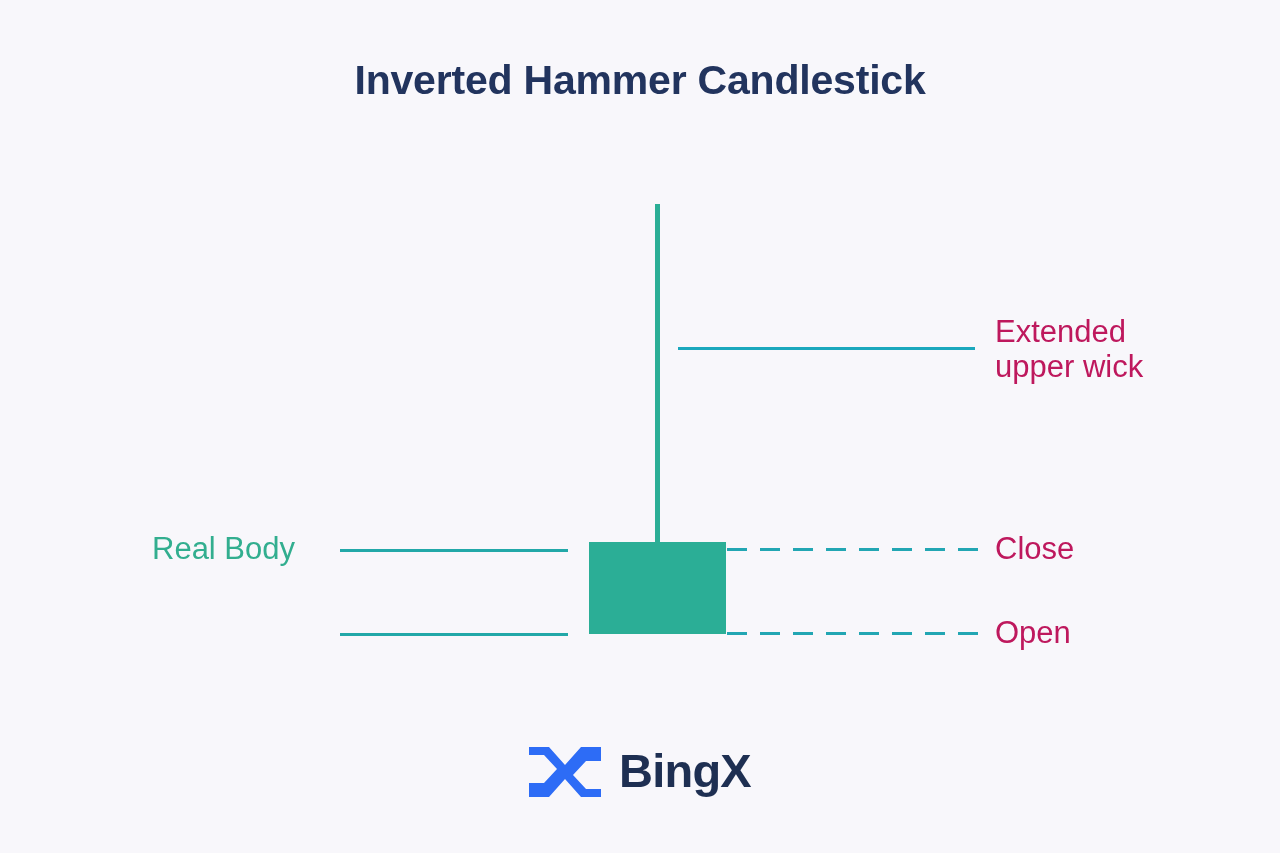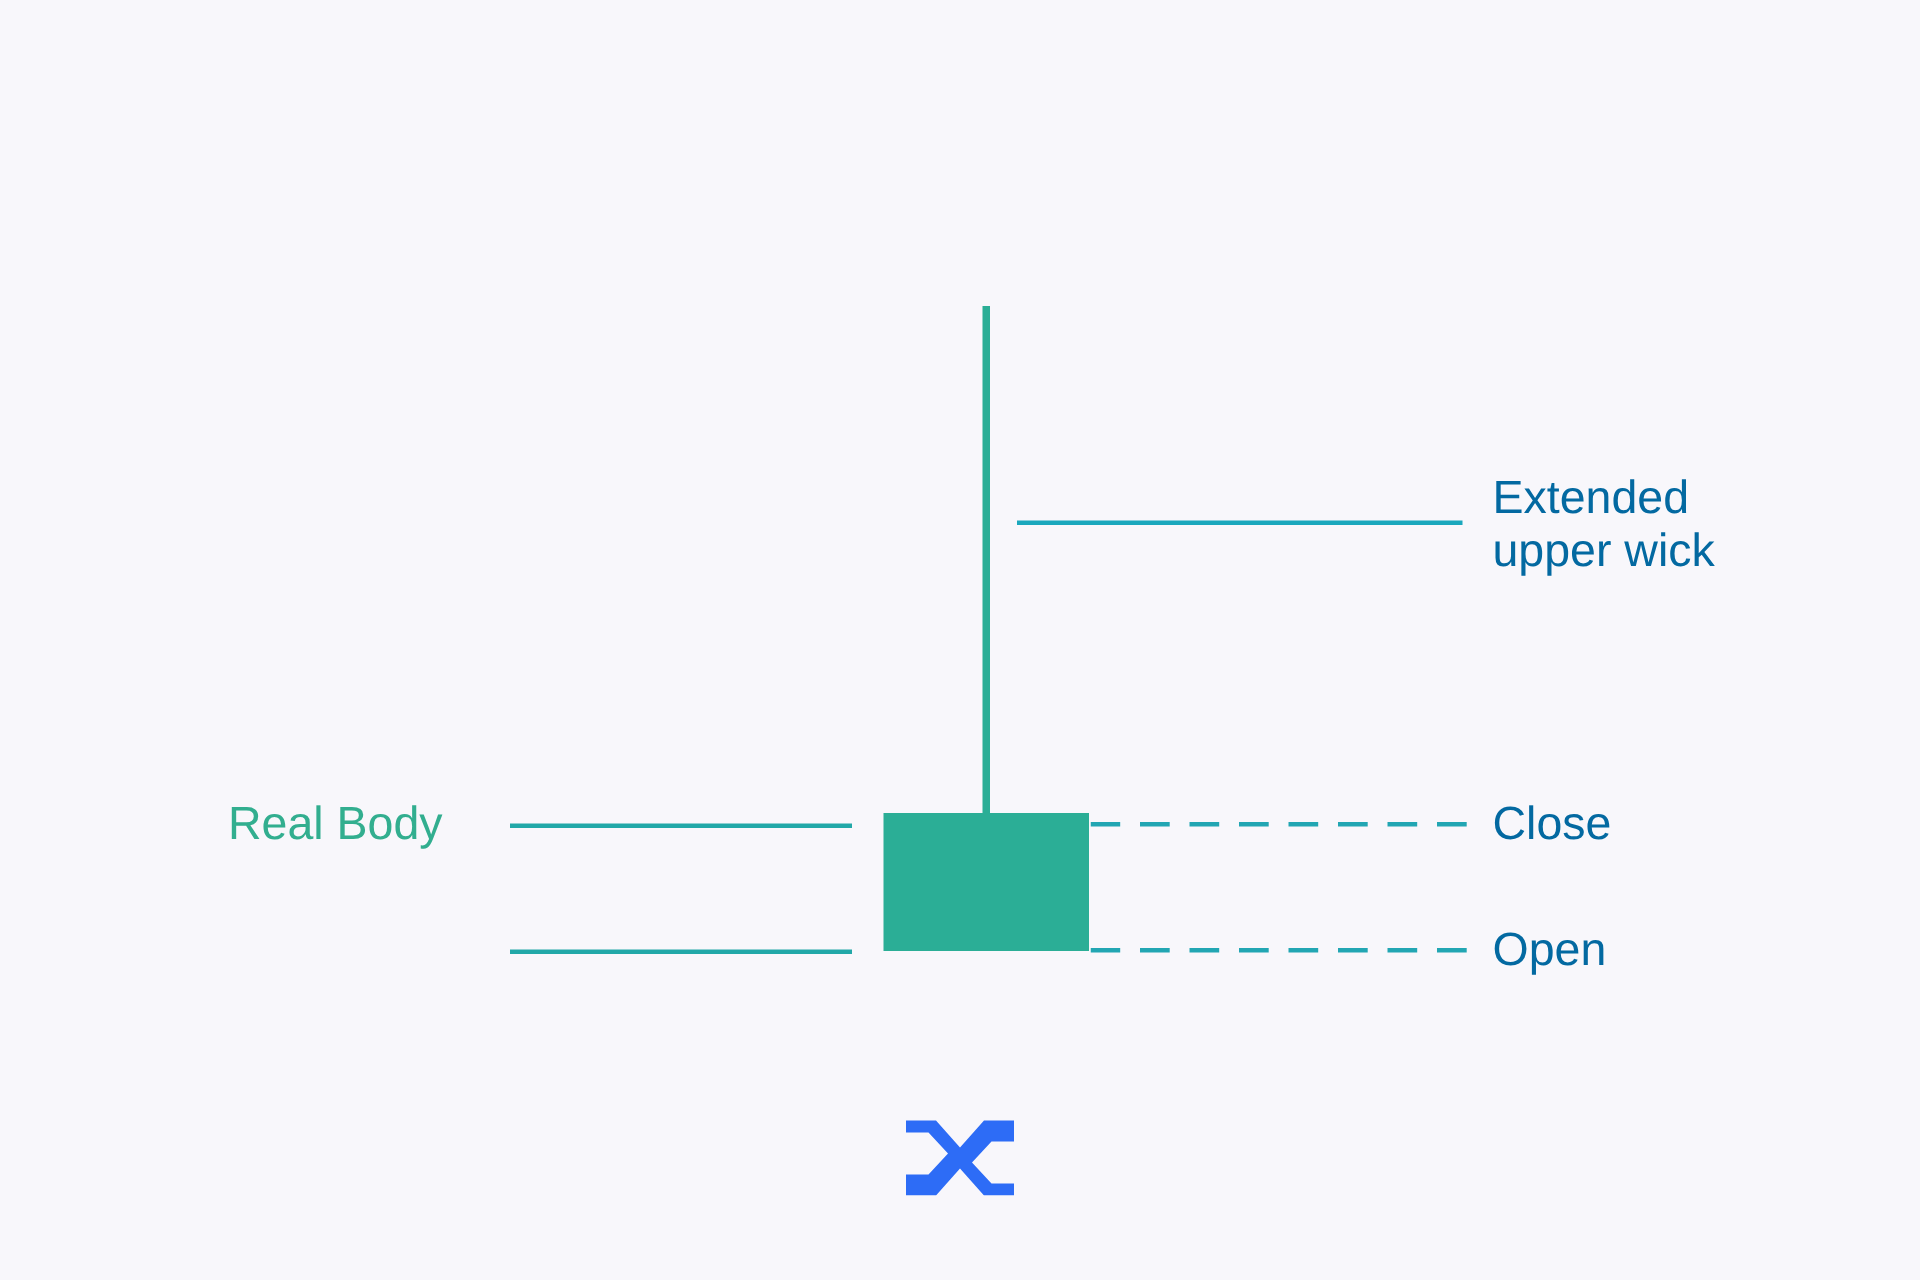--- a/index.html
+++ b/index.html
@@ -72,21 +72,21 @@
 
   #line-upper-wick  { left: 678px; top: 347px; width: 297px; }
   #line-real-body   { left: 340px; top: 549px; width: 228px; }
   #line-lower-wick  { left: 340px; top: 633px; width: 228px; }
   #line-close       { left: 727px; top: 548px; width: 252px; }
   #line-open        { left: 727px; top: 632px; width: 252px; }
 
   
   .label {
     position: absolute;
-    color: #0369a1;
+    color: #be185d;
     font-size: 31px;
     line-height: 35px;
     white-space: pre-line;
   }
   .label.accent { color: #32ae8f; }
   .label.right-side { left: 995px; }
 
   #label-real-body   { left: 123px; top: 531px; margin-left: 29px; }
   #label-lower-wick  { left: 122px; top: 606px; }
   #label-upper-wick  { top: 314px; }
@@ -115,20 +115,21 @@
     letter-spacing: -0.8px;
     color: #1e2f52;
     line-height: 52px;
   }
 </style>
 </head>
 <body>
 
 <div id="canvas">
 
+  <div class="chart-title">Inverted Hammer Candlestick</div>
 
   <div>
     <div class="candle-wick"></div>
     <div class="candle-body"></div>
   </div>
 
   <div class="lead-line lead-solid-cyan" id="line-upper-wick"></div>
   <div class="lead-line lead-solid-teal" id="line-real-body"></div>
   <div class="lead-line lead-solid-teal" id="line-lower-wick"></div>
   <div class="lead-line lead-dashed" id="line-close"></div>
@@ -141,15 +142,16 @@
 upper wick</div>
 
   <div class="label right-side" id="label-close">Close</div>
 
   <div class="label right-side" id="label-open">Open</div>
 
   <div class="logo">
     <svg class="logo-mark" viewBox="0 0 72 52">
       <path d="M0 2 H20 L36 20 L52 2 H72 V16 H57 L44 30 L57 44 H72 V52 H52 L36 34 L20 52 H0 V38 H15 L28 24 L15 10 H0 Z" fill="#2d6cf6"></path>
     </svg>
+    <span class="logo-text">BingX</span>
   </div>
 
 </div>
 
 </body></html>

